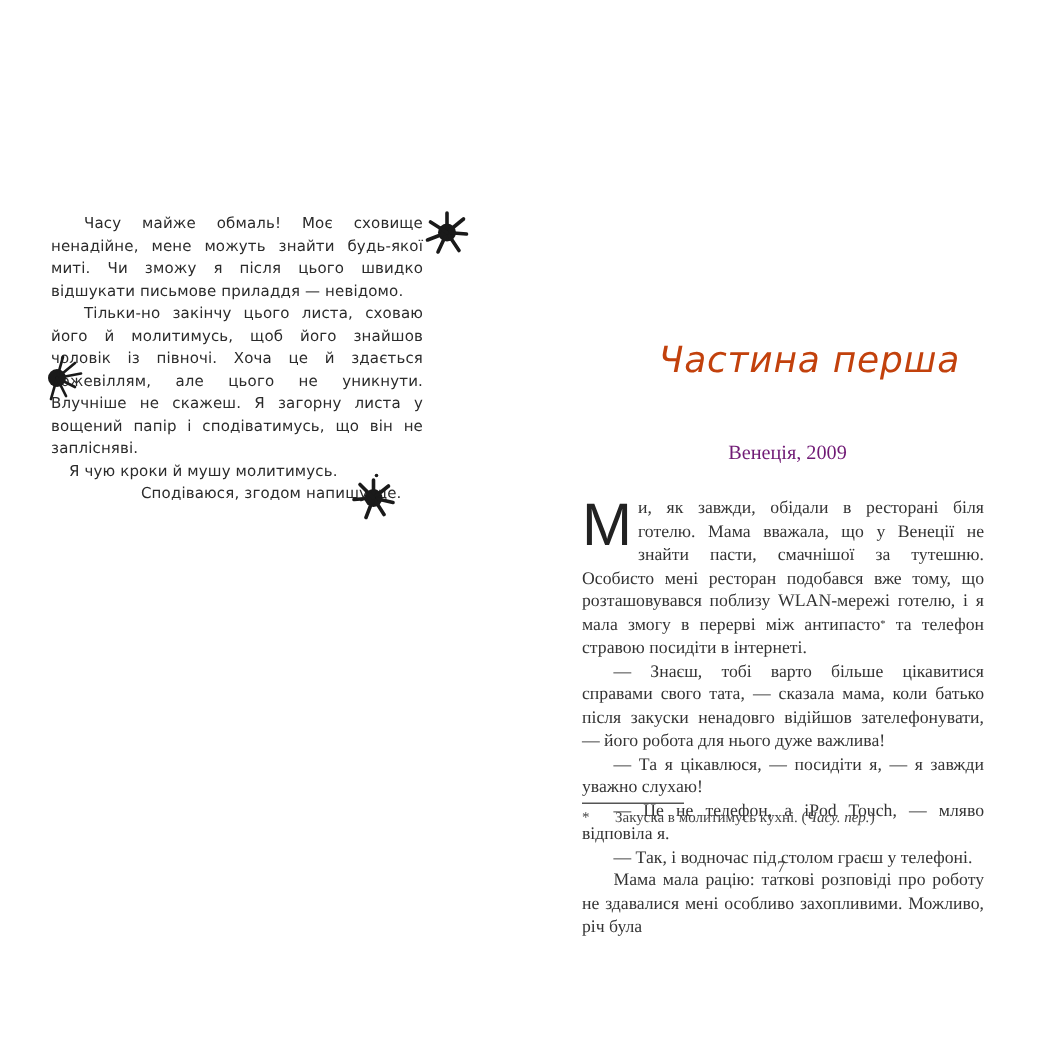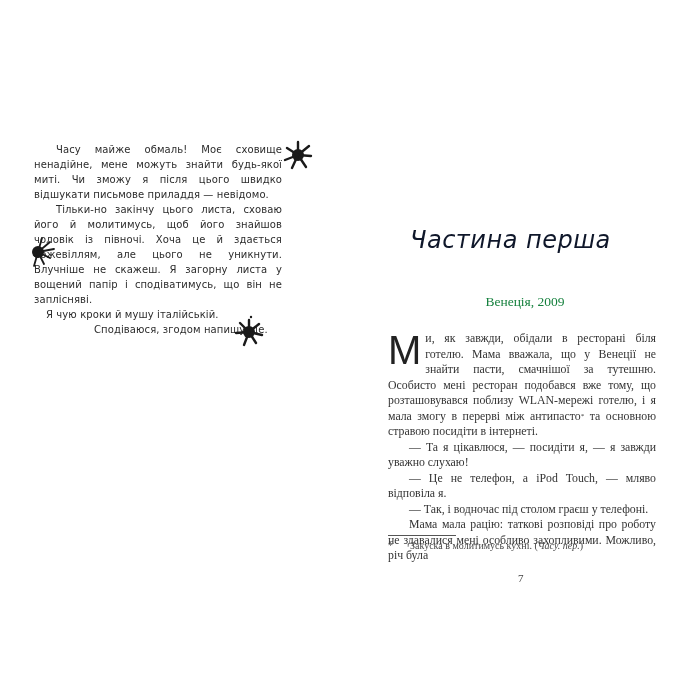--- a/index.html
+++ b/index.html
@@ -12,25 +12,25 @@
           font-family: "DejaVu Sans", sans-serif; font-size: 10px; line-height: 15px;
           color: #2b2b2b; letter-spacing: 0.1px; }
   .hand p { margin: 0; text-align: justify; text-align-last: left; }
   .hand p.indent { text-indent: 22px; }
   .hand p.sign { padding-left: 60px; }
   .hand p.last { text-indent: 12px; }
 
   .splat { position: absolute; }
   .splat svg { display: block; }
 
-  .chapter-title { position: absolute; left: 60px; top: 226px; width: 230px; text-align: left;
+  .chapter-title { position: absolute; left: 60px; top: 226px; width: 230px; text-align: right;
                    font-family: "DejaVu Sans", sans-serif; font-size: 24px; font-weight: normal;
-                   color: #0f172a; letter-spacing: 0.5px; font-style: italic; }
+                   color: #c2410c; letter-spacing: 0.5px; font-style: italic; }
   .place { position: absolute; left: 60px; top: 294px; width: 230px; text-align: center;
-           font-family: "Liberation Serif", serif; font-size: 13.5px; color: #15803d; }
+           font-family: "Liberation Serif", serif; font-size: 13.5px; color: #701a75; }
 
   .body-text { position: absolute; left: 38px; top: 331px; width: 268px;
                font-family: "Liberation Serif", serif; font-size: 11.8px; line-height: 15.5px;
                color: #333; }
   .body-text p { margin: 0; text-align: justify; }
   .body-text p.indent { text-indent: 21px; }
   .dropcap { float: left; font-family: "Liberation Sans", sans-serif; font-size: 40px;
              line-height: 30px; margin: 4px 4px 0 0; color: #222; font-weight: normal; }
   .sup { font-size: 7px; vertical-align: top; }
 
@@ -42,21 +42,21 @@
   .page-num { position: absolute; left: 168px; top: 572px; font-family: "Liberation Serif", serif;
               font-size: 11px; color: #444; }
 </style>
 </head>
 <body>
 
 <div class="page page-left">
   <div class="hand">
     <p class="indent">Часу майже обмаль! Моє сховище ненадійне, мене можуть знайти будь-якої миті. Чи зможу я після цього швидко відшукати письмове приладдя — невідомо.</p>
     <p class="indent">Тільки-но закінчу цього листа, сховаю його й молитимусь, щоб його знайшов чоловік із півночі. Хоча це й здається божевіллям, але цього не уникнути. Влучніше не скажеш. Я загорну листа у вощений папір і сподіватимусь, що він не заплісняві.</p>
-    <p class="last">Я чую кроки й мушу італійській.</p>
+    <p class="last">Я чую кроки й мушу молитимусь.</p>
     <p class="sign">Сподіваюся, згодом напишу ще.</p>
   </div>
 
   <div class="splat" style="left:283px; top:140px;">
     <svg width="30" height="30" viewBox="0 0 30 30">
       <circle cx="15" cy="15" r="6" fill="#1a1a1a"></circle>
       <g stroke="#1a1a1a" stroke-width="2.4" stroke-linecap="round">
         <line x1="15" y1="15" x2="15" y2="2"></line>
           <line x1="15" y1="15" x2="26" y2="6"></line>
         <line x1="15" y1="15" x2="28" y2="16"></line>
@@ -97,21 +97,22 @@
       <circle cx="19" cy="2" r="1.2" fill="#1a1a1a"></circle>
     </svg>
   </div>
 </div>
 
 <div class="page page-right">
   <div class="chapter-title">Частина перша</div>
   <div class="place">Венеція, 2009</div>
 
   <div class="body-text">
-    <p><span class="dropcap">М</span><span>и, як завжди, обідали в ресторані біля готелю. Мама вважала, що у Венеції не знайти пасти, смачнішої за тутешню. Особисто мені ресторан подобався вже тому, що розташовувався поблизу WLAN-мережі готелю, і я мала змогу в перерві між антипасто</span><span class="sup">*</span><span> та основною стравою посидіти в інтернеті.</span></p>
+    <p><span class="dropcap">М</span><span>и, як завжди, обідали в ресторані біля готелю. Мама вважала, що у Венеції не знайти пасти, смачнішої за тутешню. Особисто мені ресторан подобався вже тому, що розташовувався поблизу WLAN-мережі готелю, і я мала змогу в перерві між антипасто</span><span class="sup">*</span><span> та телефон стравою посидіти в інтернеті.</span></p>
+    <p class="indent">— Знаєш, тобі варто більше цікавитися справами свого тата, — сказала мама, коли батько після закуски ненадовго відійшов зателефонувати, — його робота для нього дуже важлива!</p>
     <p class="indent">— Та я цікавлюся, — посидіти я, — я завжди уважно слухаю!</p>
     <p class="indent">— Це не телефон, а iPod Touch, — мляво відповіла я.</p>
     <p class="indent">— Так, і водночас під столом граєш у телефоні.</p>
     <p class="indent">Мама мала рацію: таткові розповіді про роботу не здавалися мені особливо захопливими. Можливо, річ була</p>
   </div>
 
   <div class="fn-rule"></div>
   <div class="footnote"><span class="mark">*</span><span>Закуска в молитимусь кухні. (</span><i>Часу. пер.</i><span>)</span></div>
 
   <div class="page-num">7</div>

